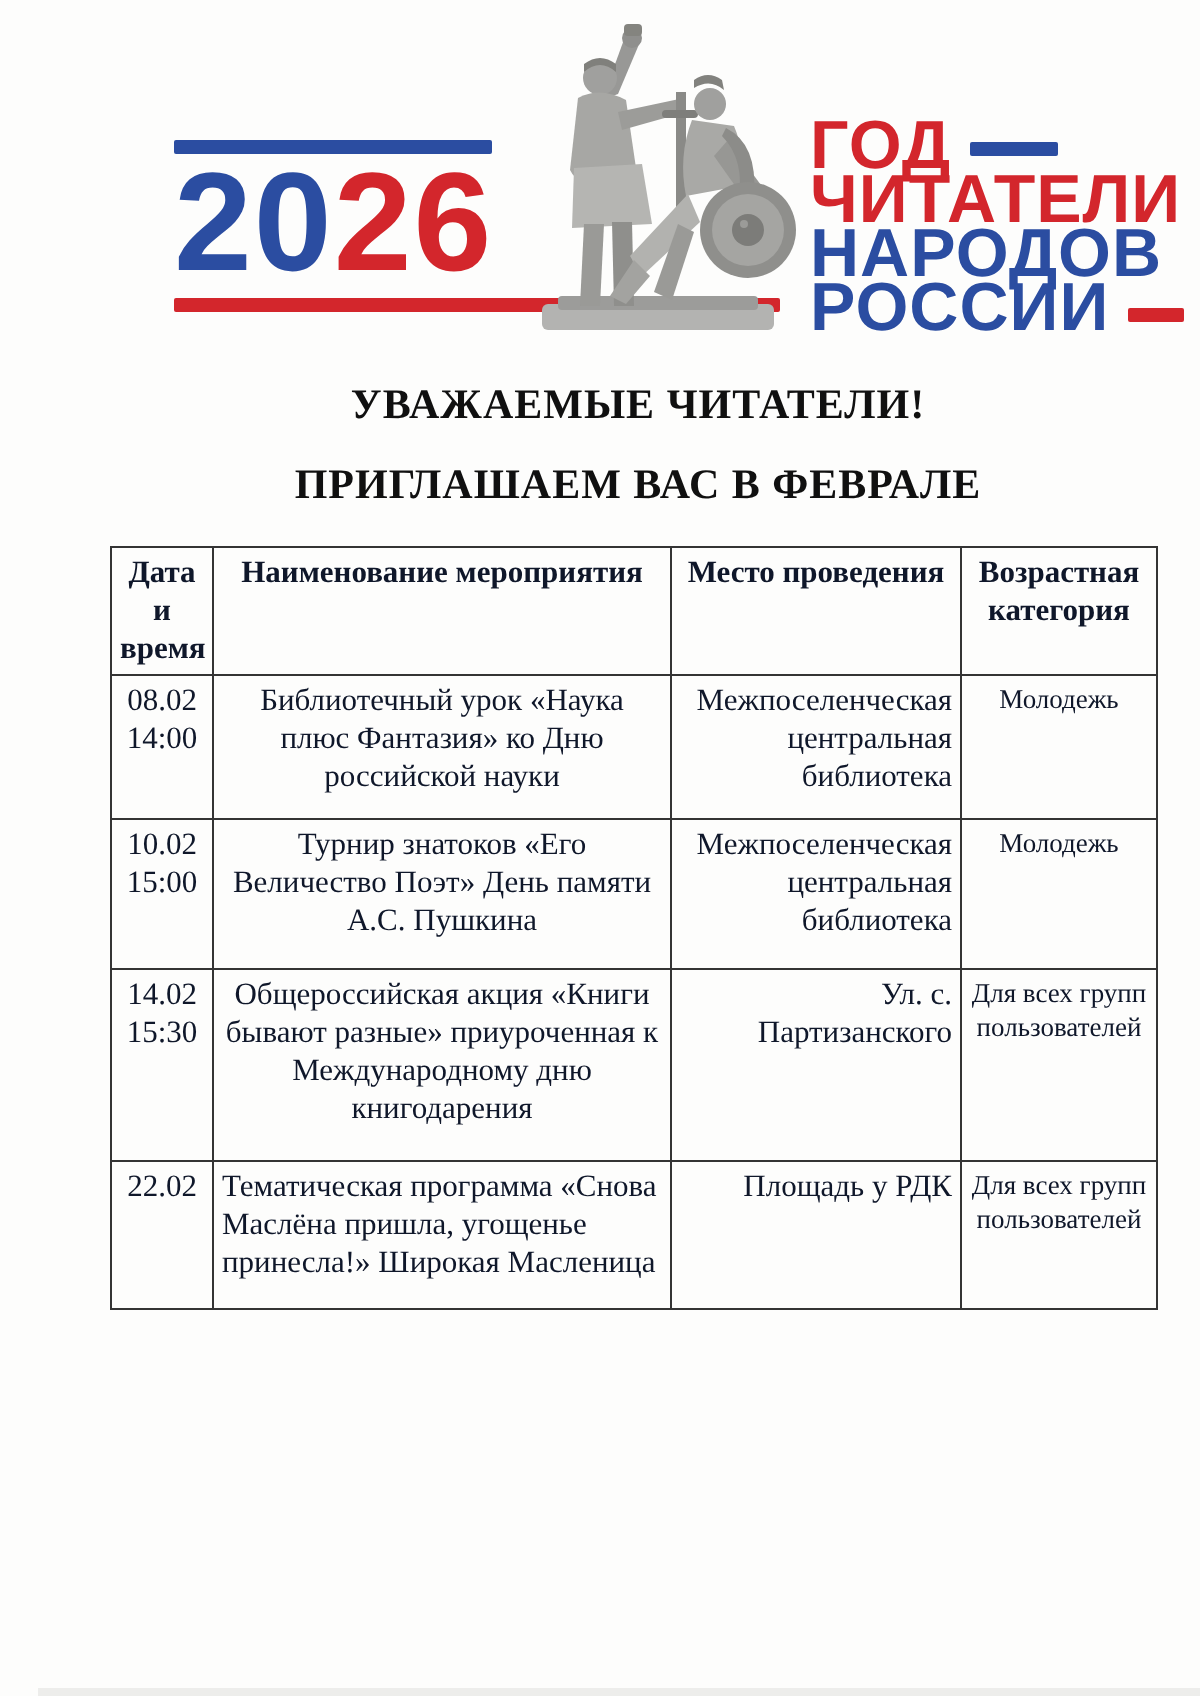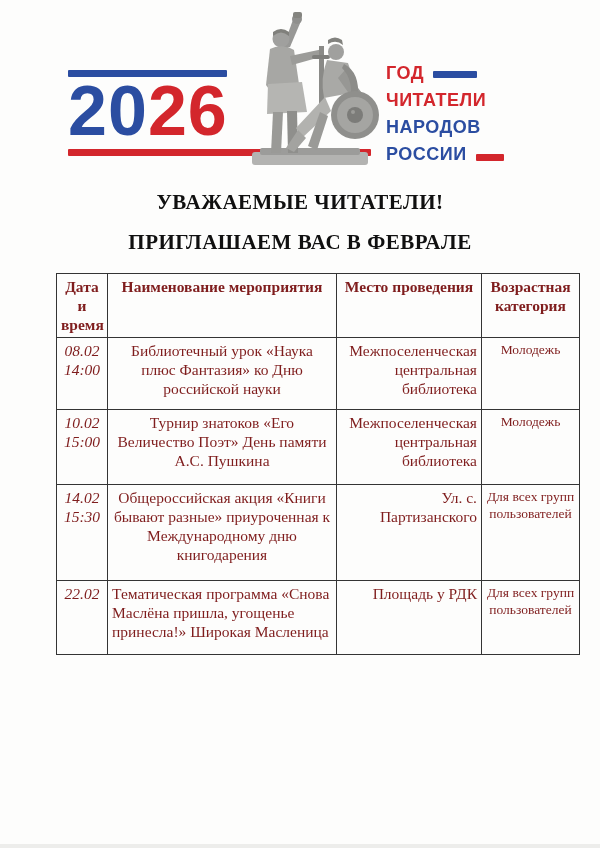--- a/index.html
+++ b/index.html
@@ -4,72 +4,72 @@
 <style>
   html,body{margin:0;padding:0;}
   body{
     width:600px;height:848px;
     background:#fdfdfc;
     font-family:"Liberation Serif", serif;
     color:#171717;
     position:relative;
     overflow:hidden;
   }
-  .page{position:absolute;inset:0;}
+  .page{position:absolute;inset:0;margin-left:19px;}
 
   
   .logo{position:absolute;left:68px;top:12px;width:467px;height:158px;}
   .bar{background:#2b4da1;height:7px;border-radius:1px;}
   .bar.red{background:#d3262c;}
   .logo-topbar{position:absolute;left:0;top:58px;width:159px;}
   .logo-bottombar{position:absolute;left:0;top:137px;width:303px;z-index:0;}
   .logo-year{
     position:absolute;left:0;top:64px;
     font-family:"Liberation Sans", sans-serif;
     font-weight:bold;font-size:70px;line-height:70px;letter-spacing:1px;
     white-space:nowrap;
   }
   .y-blue{color:#2b4da1;}
   .y-red{color:#d3262c;}
   .statue{position:absolute;left:156px;top:0;width:160px;height:156px;z-index:2;}
   .logo-right{
     position:absolute;left:318px;top:48px;width:150px;
     font-family:"Liberation Sans", sans-serif;
-    font-weight:bold;font-size:18px;line-height:27px;letter-spacing:.5px;
+    font-weight:bold;font-size:34px;line-height:27px;letter-spacing:.5px;
     white-space:nowrap;
   }
   .lr-row{display:flex;align-items:center;}
   .lr-row .bar{flex:0 0 auto;}
   .t-red{color:#d3262c;}
   .t-blue{color:#2b4da1;}
   .bar-god{width:44px;margin-left:9px;margin-top:2px;}
   .bar-ros{width:28px;margin-left:9px;margin-top:6px;}
 
   
   .title{
     position:absolute;left:0;width:600px;text-align:center;
     font-weight:bold;font-size:21px;letter-spacing:.5px;color:#101010;
   }
   .title-1{top:190px;}
   .title-2{top:230px;}
 
   
   table.sched{
-    position:absolute;left:56px;top:273px;
+    position:absolute;left:36px;top:273px;
     width:523px;border-collapse:collapse;table-layout:fixed;
-    font-size:15.5px;line-height:19px;color:#7f1d1d;
+    font-size:15.5px;line-height:19px;color:#0f172a;
   }
   table.sched td,table.sched th{
     border:1px solid #343434;
     vertical-align:top;
     padding:3px 4px;
     overflow:hidden;
   }
   th{font-weight:bold;font-size:15.5px;line-height:19px;text-align:center;padding-top:4px;}
-  td.c-date{text-align:center;font-style:italic;}
+  td.c-date{text-align:center;}
   td.c-event{text-align:center;padding:3px 7px;}
   td.c-event.align-left{text-align:left;}
   td.c-place{text-align:right;padding-left:7px;padding-right:4px;}
   td.c-cat{text-align:center;font-size:13.5px;line-height:17px;padding-top:5px;}
 
   
   .scan-edge{position:absolute;left:0;bottom:0;width:600px;height:4px;background:#ededeb;}
 </style>
 </head>
 <body>

